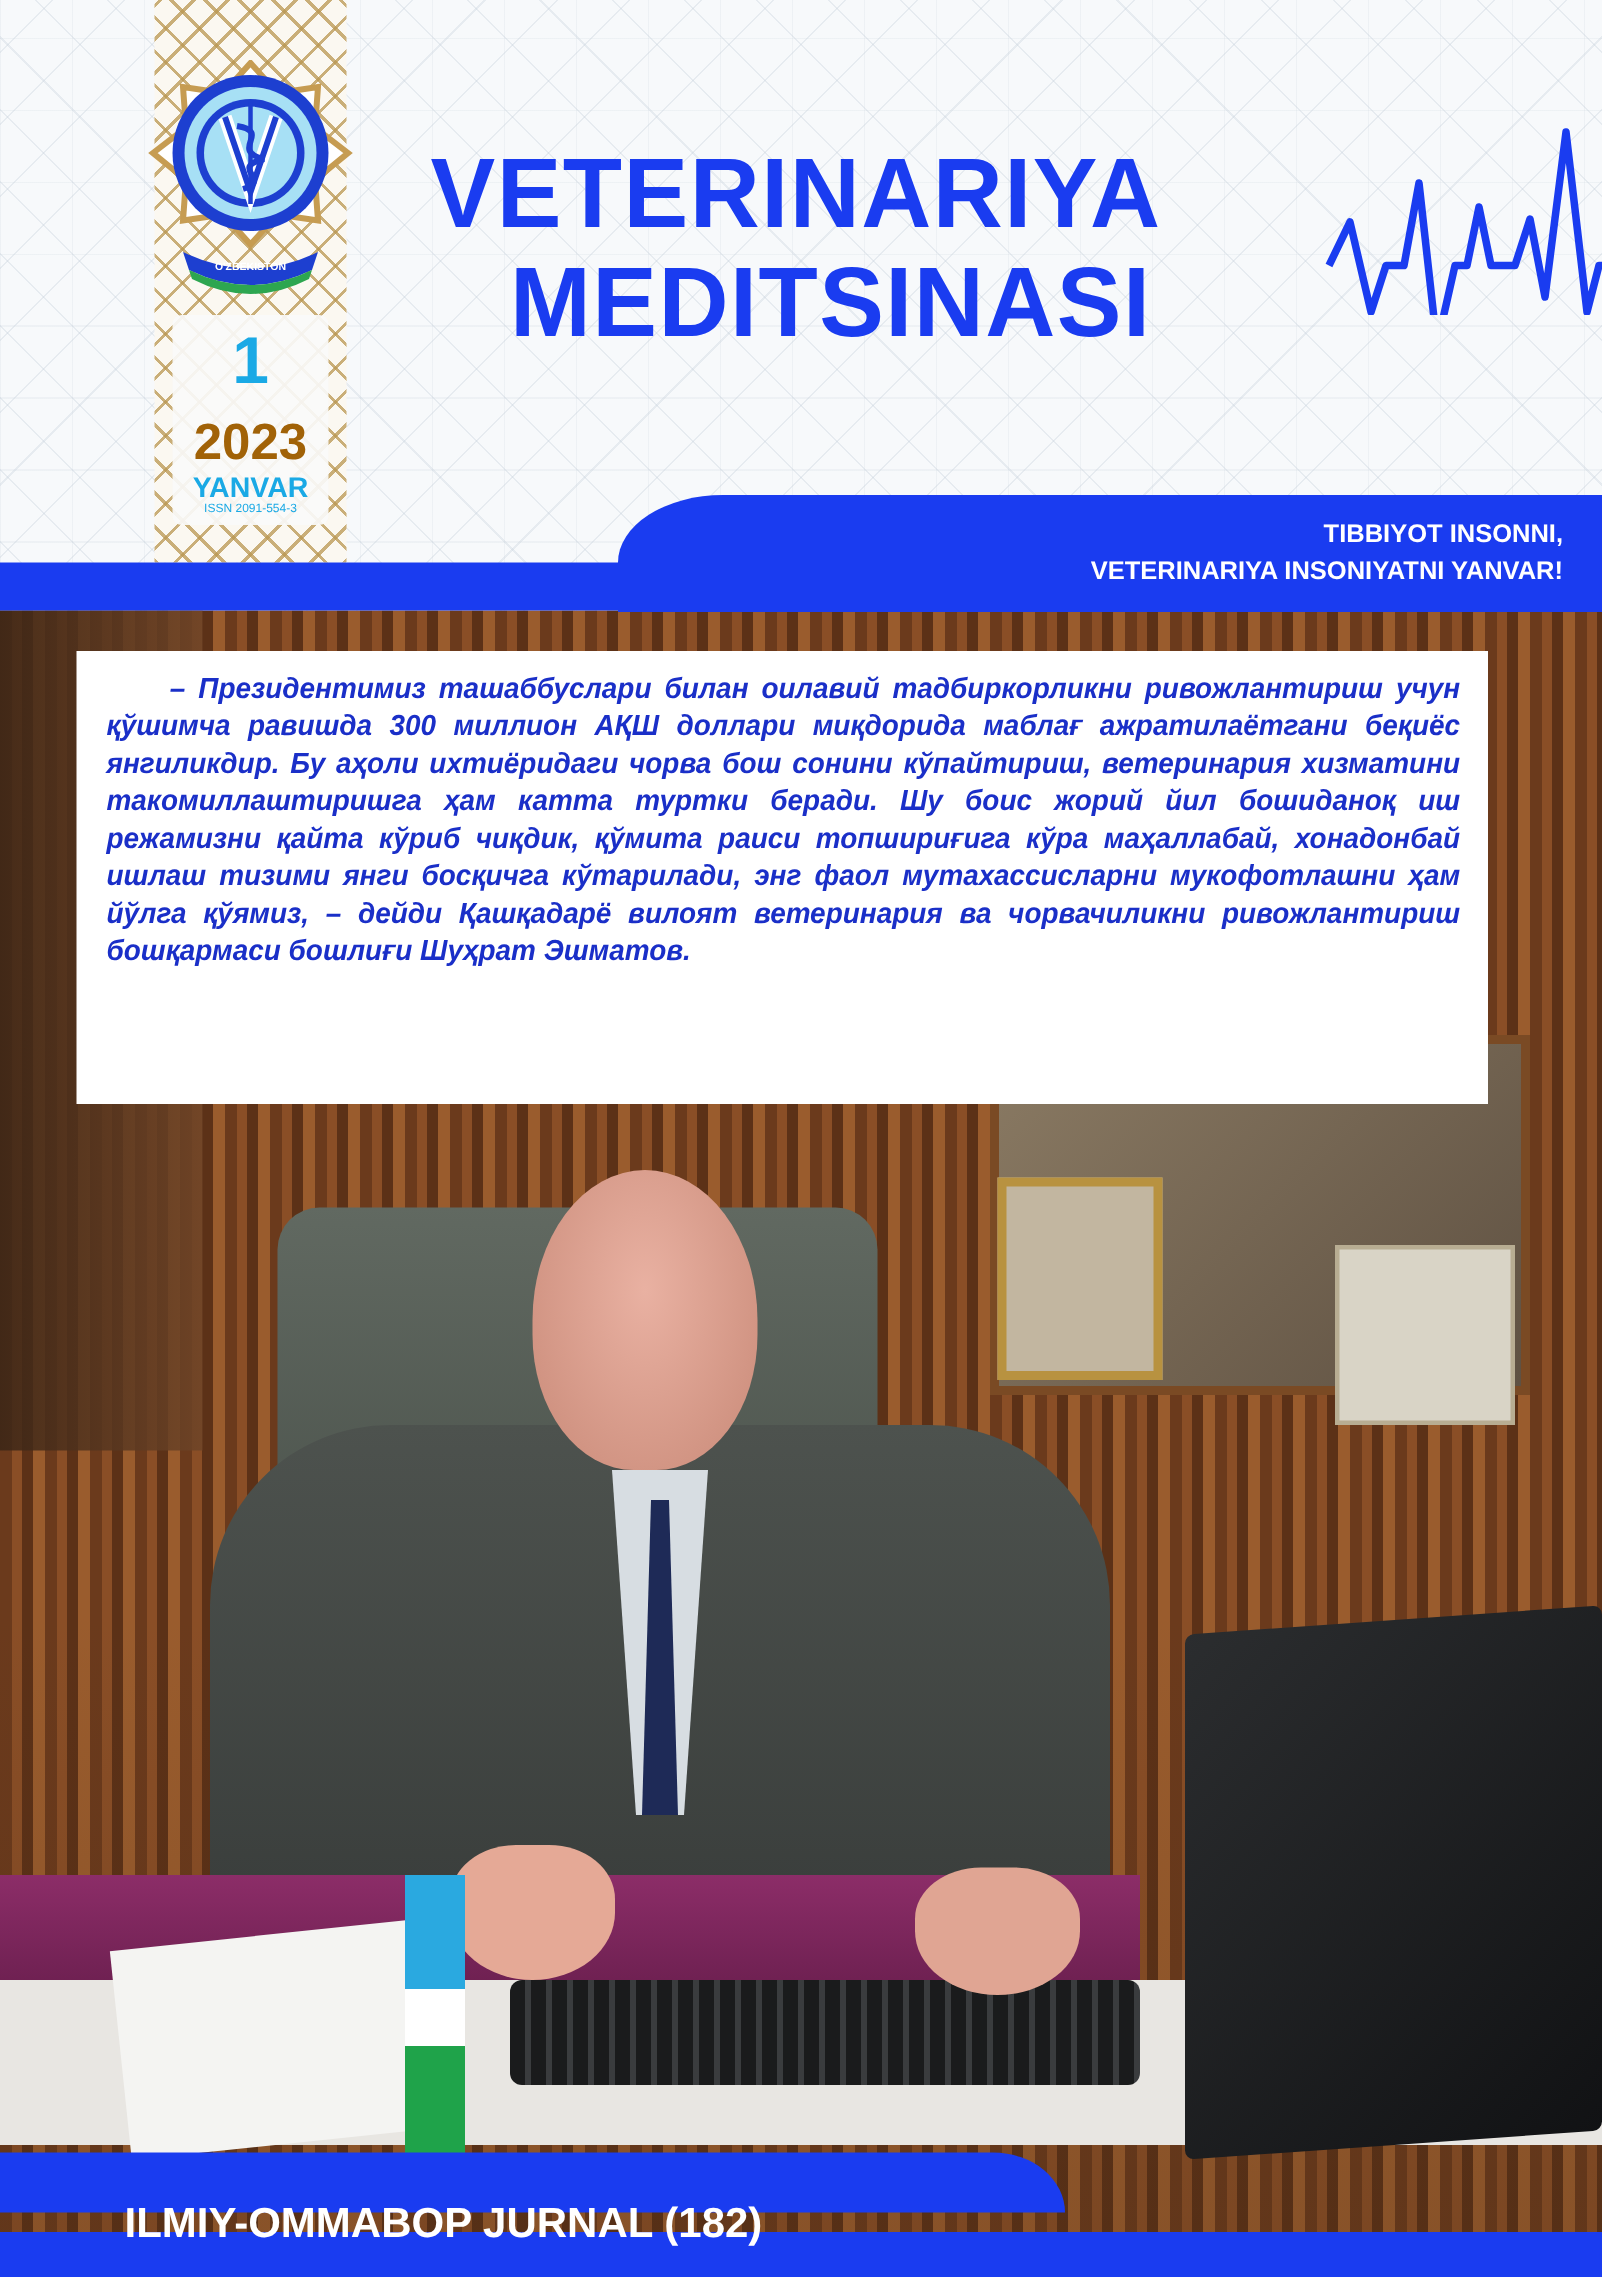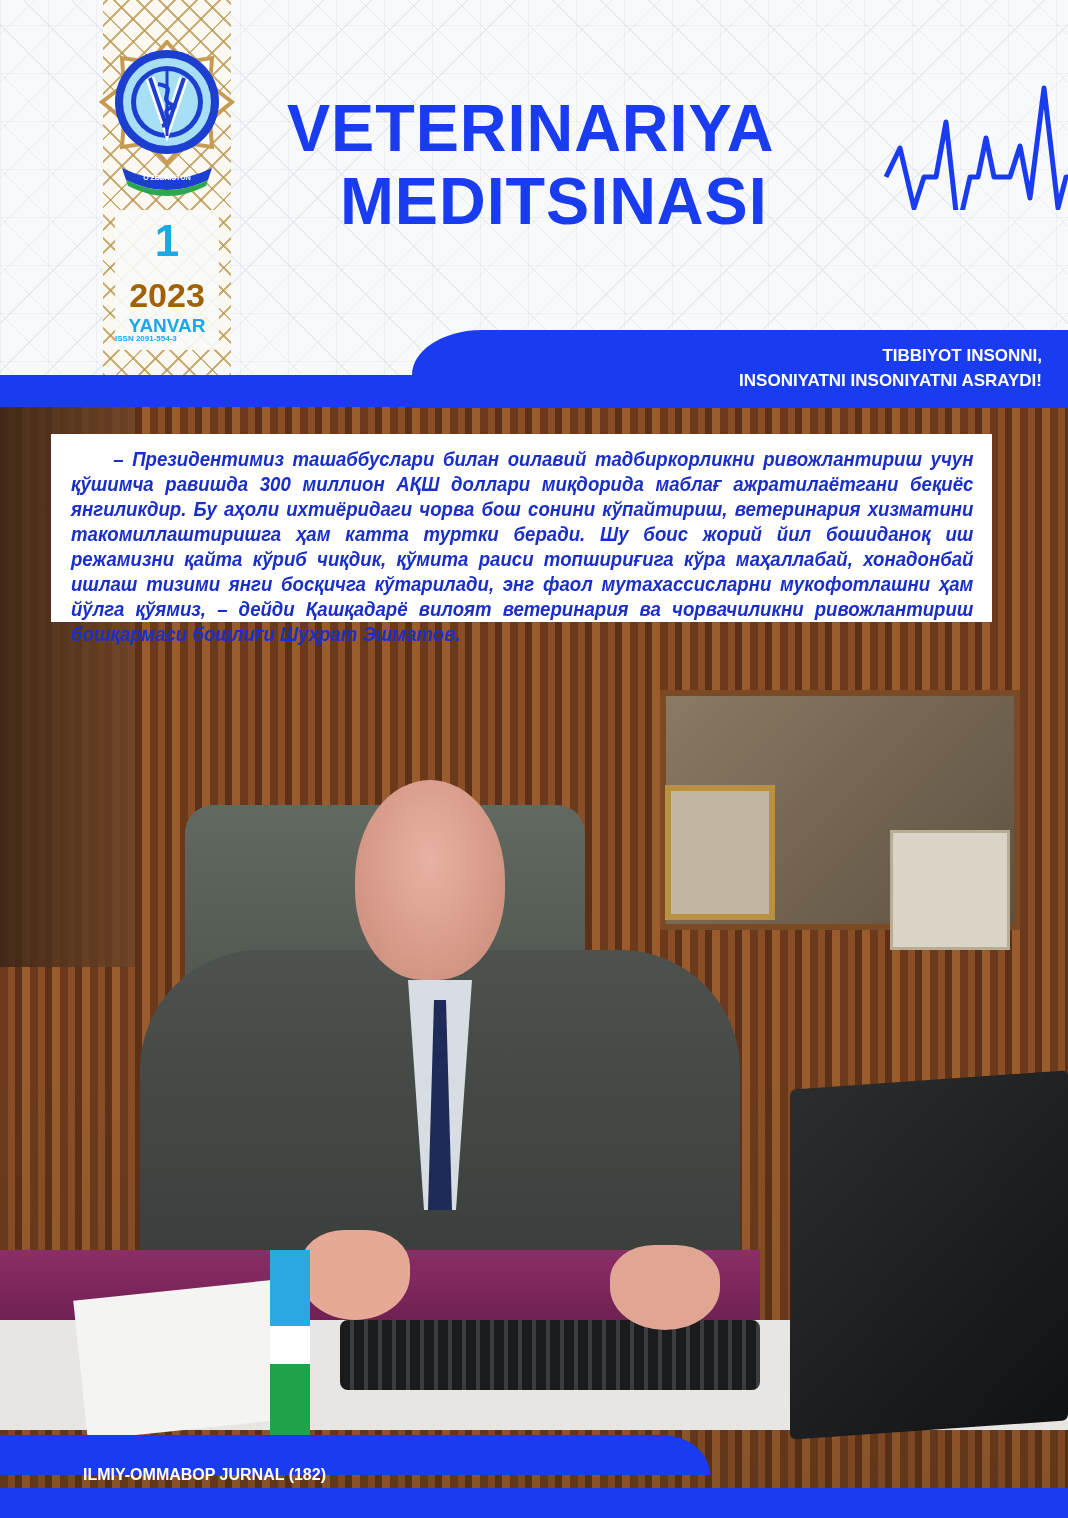--- a/index.html
+++ b/index.html
@@ -16,21 +16,21 @@
     background-color:#fbf8f1;
     background-image:
       repeating-linear-gradient(45deg, rgba(185,150,80,0.75) 0 2px, transparent 2px 16px),
       repeating-linear-gradient(-45deg, rgba(185,150,80,0.75) 0 2px, transparent 2px 16px);
   }
   .emblem { position:absolute; left:92px; top:40px; width:150px; height:160px; }
   .issue-box { position:absolute; left:115px; top:210px; width:104px; height:140px; background:rgba(250,250,250,0.92); border-radius:6px; }
   .issue-num { position:absolute; left:0; width:100%; top:6px; text-align:center; font-weight:bold; font-size:44px; color:#1aa9e5; }
   .issue-year { position:absolute; left:0; width:100%; top:66px; text-align:center; font-weight:bold; font-size:34px; color:#a16207; }
   .issue-month { position:absolute; left:0; width:100%; top:105px; text-align:center; font-weight:bold; font-size:19px; color:#1aa9e5; }
-  .issn { position:absolute; left:0; width:100%; top:124px; font-weight:bold; font-size:8px; color:#1aa9e5; }
+  .issn { position:absolute; left:0; width:100%; top:124px; text-align:center; font-weight:normal; font-size:8px; color:#1aa9e5; }
   .title1, .title2 { position:absolute; font-family:"Liberation Sans", sans-serif; font-weight:bold; color:#1a3cf0; letter-spacing:1px; transform:scaleX(0.98); transform-origin:left; }
   .title1 { left:287px; top:95px; font-size:66px; line-height:66px; }
   .title2 { left:340px; top:168px; font-size:66px; line-height:66px; }
   .ecg { position:absolute; left:310px; top:80px; width:760px; height:130px; }
   .slogan-band { position:absolute; left:0; top:375px; width:1068px; height:32px; background:#1a3cf0; }
   .slogan-tab { position:absolute; left:412px; top:330px; width:656px; height:78px; background:#1a3cf0; border-top-left-radius:70px 45px; }
   .slogan1, .slogan2 { position:absolute; right:26px; color:#fff; font-weight:bold; font-size:17px; text-align:center; }
   .slogan1 { top:346px; }
   .slogan2 { top:371px; }
   .photo { position:absolute; left:0; top:407px; width:1068px; height:1111px;
@@ -49,25 +49,25 @@
   .tie { position:absolute; left:425px; top:1000px; width:30px; height:210px; background:#1e2a57; clip-path:polygon(30% 0,70% 0,90% 100%,10% 100%); }
   .desk-mat { position:absolute; left:0; top:1250px; width:760px; height:80px; background:linear-gradient(180deg,#8c2d68,#6b1f4f); }
   .desk { position:absolute; left:0; top:1320px; width:1068px; height:110px; background:#e8e6e2; }
   .keyboard { position:absolute; left:340px; top:1320px; width:420px; height:70px; background:#2a2c2e; border-radius:8px;
     background-image:repeating-linear-gradient(90deg,#1a1b1c 0 10px,#3a3c3e 10px 14px), repeating-linear-gradient(0deg,transparent 0 10px,#1a1b1c 10px 13px); }
   .hand-l { position:absolute; left:300px; top:1230px; width:110px; height:90px; background:#e5a996; border-radius:40% 40% 50% 50%; }
   .hand-r { position:absolute; left:610px; top:1245px; width:110px; height:85px; background:#e0a593; border-radius:40% 40% 50% 50%; }
   .monitor { position:absolute; left:790px; top:1080px; width:278px; height:350px; background:linear-gradient(135deg,#2b2d2f,#111214); border-radius:6px; transform:skewY(-4deg); }
   .flag { position:absolute; left:270px; top:1250px; width:40px; height:190px; background:linear-gradient(180deg,#2aa9e0 0 40%,#ffffff 40% 60%,#1fa34a 60% 100%); }
   .papers { position:absolute; left:80px; top:1290px; width:200px; height:140px; background:#f4f4f2; transform:rotate(-6deg); }
-  .quote-box { position:absolute; left:51px; top:434px; width:941px; height:188px; background:#ffffff; box-sizing:border-box; padding:13px 22px 0 20px; }
+  .quote-box { position:absolute; left:51px; top:434px; width:941px; height:302px; background:#ffffff; box-sizing:border-box; padding:13px 22px 0 20px; }
   .quote-text { color:#1a2fc8; font-weight:bold; font-style:italic; font-size:19.4px; line-height:25px; text-align:justify; text-indent:44px; margin:0; transform:scaleX(0.96); transform-origin:left; width:940px; }
   .footer-band { position:absolute; left:0; top:1435px; width:1068px; height:83px; background:#1a3cf0; }
   .footer-tab { position:absolute; left:0; top:1435px; width:710px; height:40px; background:#1a3cf0; border-top-right-radius:60px 50px; }
-  .footer-text { position:absolute; left:83px; top:1466px; color:#ffffff; font-weight:bold; font-size:16px; }
+  .footer-text { position:absolute; left:83px; top:1466px; color:#ffffff; font-weight:bold; font-size:28px; }
 </style>
 </head>
 <body>
 
 <div class="pattern"></div>
 <div class="gold-strip"></div>
 
 <svg class="emblem" viewBox="0 0 150 160">
   <polygon points="75,2 93,22 120,18 118,45 140,62 118,80 120,107 93,103 75,123 57,103 30,107 32,80 10,62 32,45 30,18 57,22" fill="#ffffff" stroke="#c69c52" stroke-width="4"></polygon>
   <circle cx="75" cy="62" r="52" fill="#1d3fd0"></circle>
@@ -120,21 +120,21 @@
 <div class="papers"></div>
 <div class="keyboard"></div>
 <div class="hand-l"></div>
 <div class="hand-r"></div>
 <div class="flag"></div>
 <div class="monitor"></div>
 
 <div class="slogan-band"></div>
 <div class="slogan-tab"></div>
 <div class="slogan1">TIBBIYOT INSONNI,</div>
-<div class="slogan2">INSONIYATNI INSONIYATNI ASRAYDI!</div>
+<div class="slogan2">VETERINARIYA INSONIYATNI YANVAR!</div>
 
 <div class="quote-box">
   <p class="quote-text">– Президентимиз ташаббуслари билан оилавий тадбиркорликни ривожлантириш учун қўшимча равишда 300 миллион АҚШ доллари миқдорида маблағ ажратилаётгани беқиёс янгиликдир. Бу аҳоли ихтиёридаги чорва бош сонини кўпайтириш, ветеринария хизматини такомиллаштиришга ҳам катта туртки беради.  Шу боис жорий йил бошиданоқ иш режамизни қайта кўриб чиқдик, қўмита раиси топшириғига кўра маҳаллабай, хонадонбай ишлаш тизими янги босқичга кўтарилади, энг фаол мутахассисларни мукофотлашни ҳам йўлга қўямиз, – дейди Қашқадарё вилоят ветеринария ва чорвачиликни ривожлантириш бошқармаси бошлиғи Шуҳрат Эшматов.</p>
 </div>
 
 <div class="footer-tab"></div>
 <div class="footer-band" style="top:1488px;height:30px;"></div>
 <div class="footer-text">ILMIY-OMMABOP JURNAL (182)</div>
 
 </body></html>

